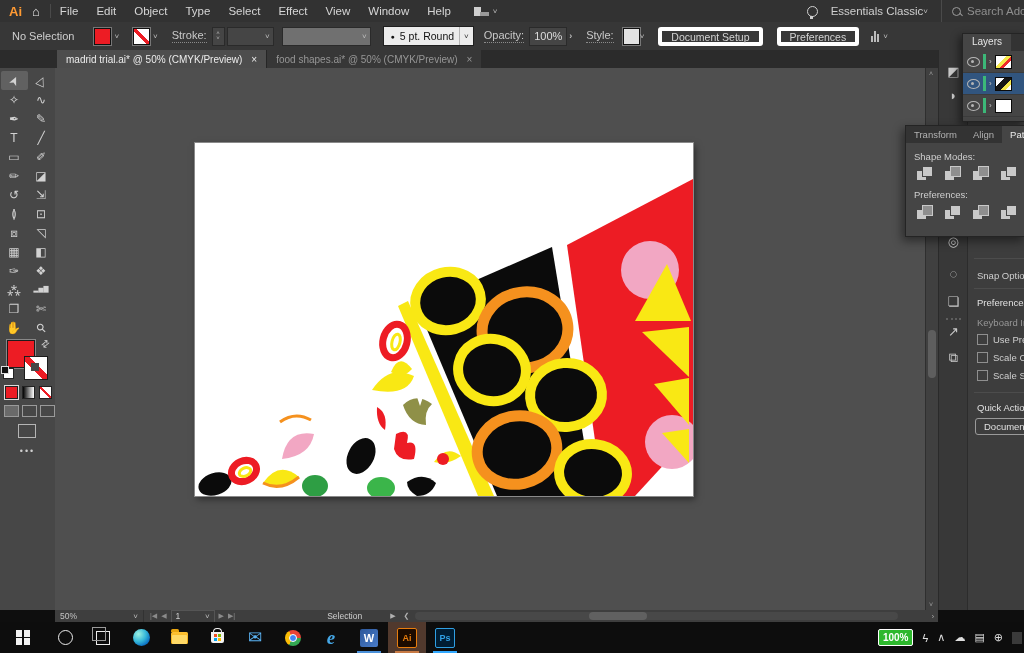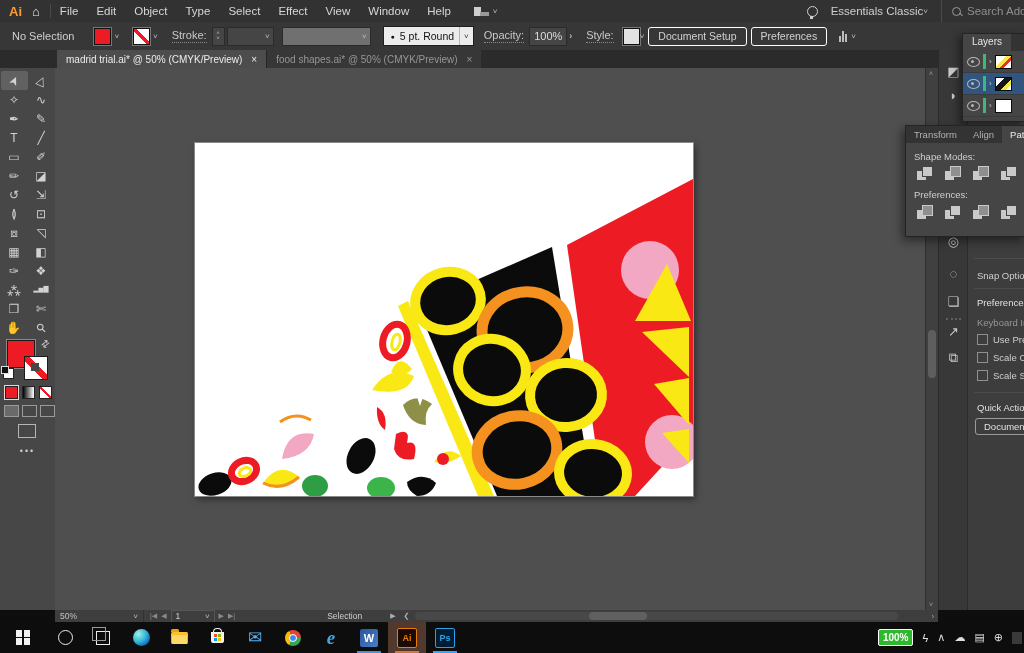--- a/index.html
+++ b/index.html
@@ -46,22 +46,22 @@
   .dprofile{width:84px;height:17px;background:#707070;border:1px solid #2a2a2a;display:inline-flex;
             align-items:center;justify-content:flex-end;padding-right:3px;margin-left:8px}
   .brushbox{height:18px;background:#ececec;border:1px solid #1f1f1f;color:#111;display:inline-flex;
             align-items:center;gap:5px;padding:0 4px 0 7px;margin-left:12px;font-size:10.5px}
   .brushbox .bdot{font-size:7px;color:#111;font-style:normal}
   .brushbox .chv{color:#333;border-left:1px solid #b5b5b5;padding-left:4px;height:100%;display:flex;align-items:center}
   .opval{width:32px;height:17px;background:#454545;border:1px solid #2a2a2a;display:inline-flex;
          align-items:center;padding-left:4px;color:#ddd;margin-right:2px}
   .chvr{font-size:9px;color:#bbb;margin-right:4px}
   .stylesw{width:15px;height:15px;background:#e2e2e2;border:1px solid #111;outline:1px solid #777;margin-left:4px}
-  .cbtn{background:none;border:1px solid #ffffff;border-radius:3px;color:#d2d2d2;font-size:10.5px;
-        height:19px;padding:0 9px;margin-left:4px;font-family:inherit}
+  .cbtn{background:none;border:4px solid #ffffff;border-radius:3px;color:#d2d2d2;font-size:10.5px;
+        height:19px;padding:0 9px;margin-left:14px;font-family:inherit}
   .flagicon{margin-left:12px;display:inline-flex;align-items:flex-end;gap:1px;height:11px}
   .flagicon i{width:2px;background:#bbb;display:inline-block}
   .flagicon i:nth-child(1){height:6px}.flagicon i:nth-child(2){height:11px}.flagicon i:nth-child(3){height:8px}
 
   
   #tabbar{position:absolute;left:0;top:50px;width:1024px;height:18px;background:#2b2b2b;
           display:flex;padding-left:57px;font-size:10px}
   .dtab{display:flex;align-items:center;gap:9px;padding:0 9px;white-space:nowrap}
   .dtab .x{font-size:10px}
   .dtab.active{background:#4d4d4d;color:#ececec}

